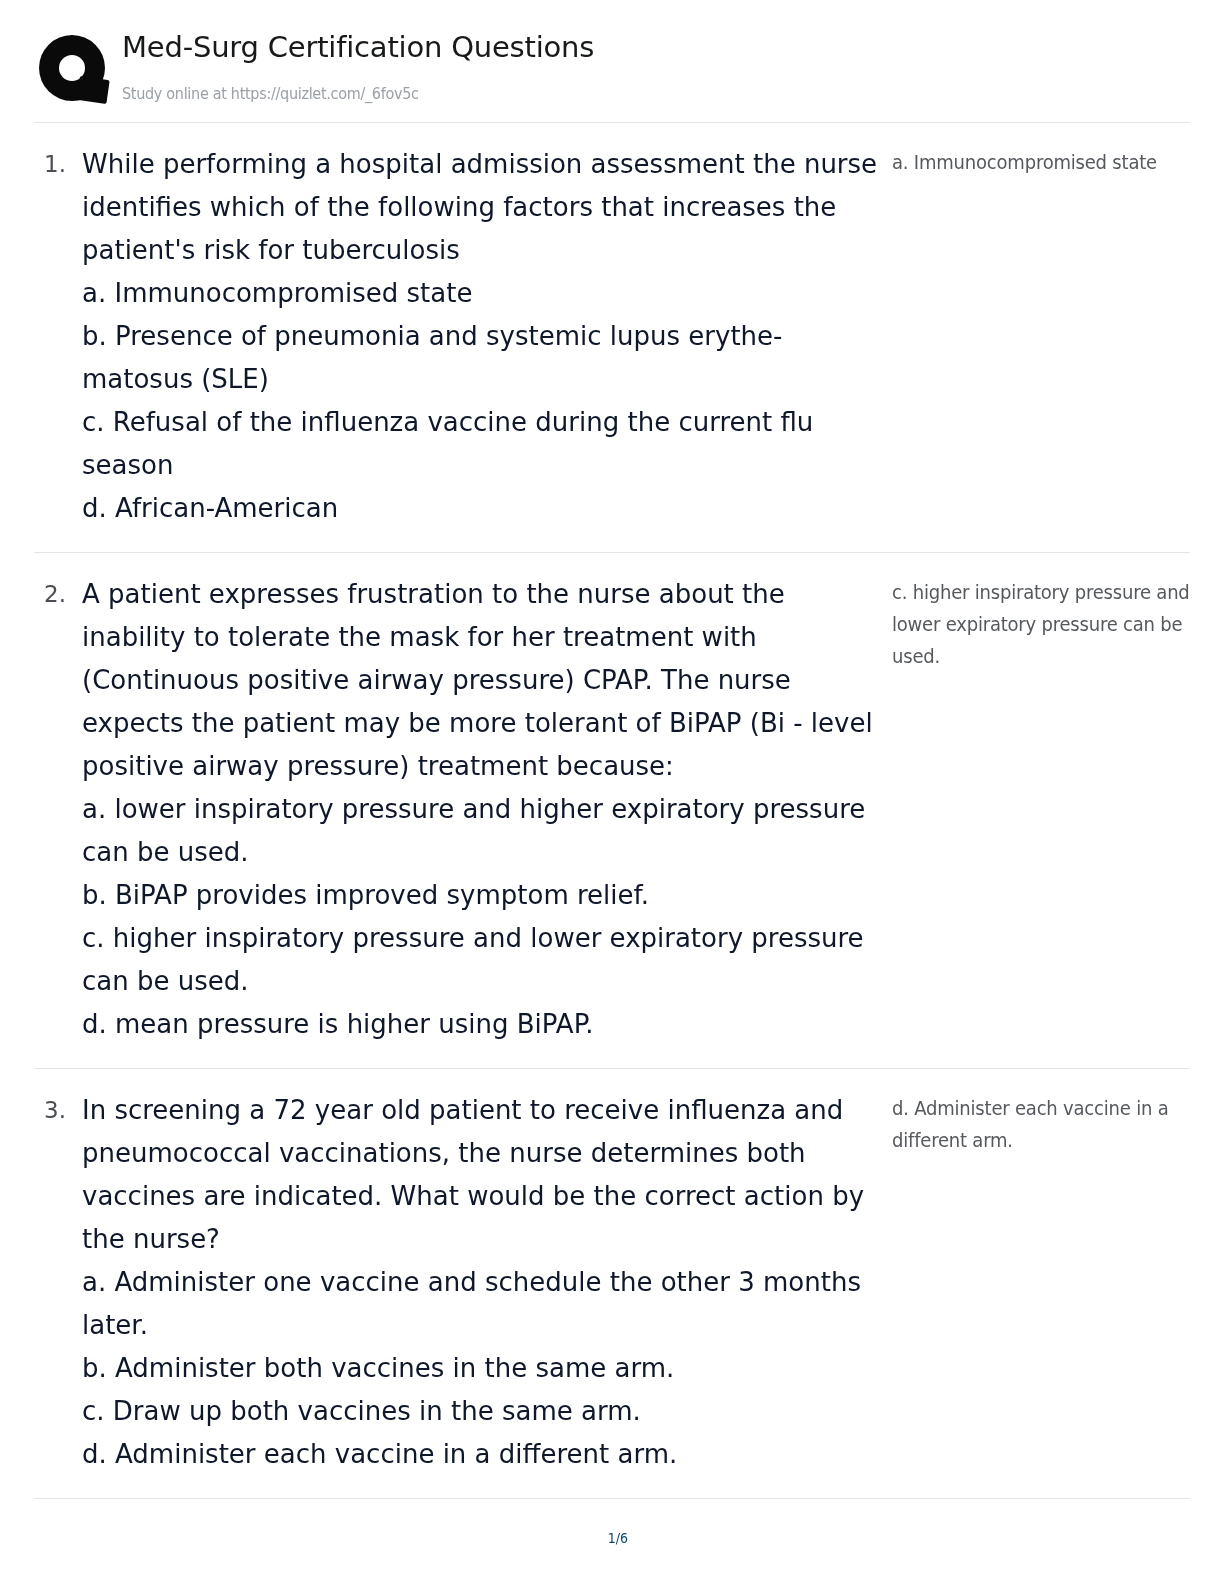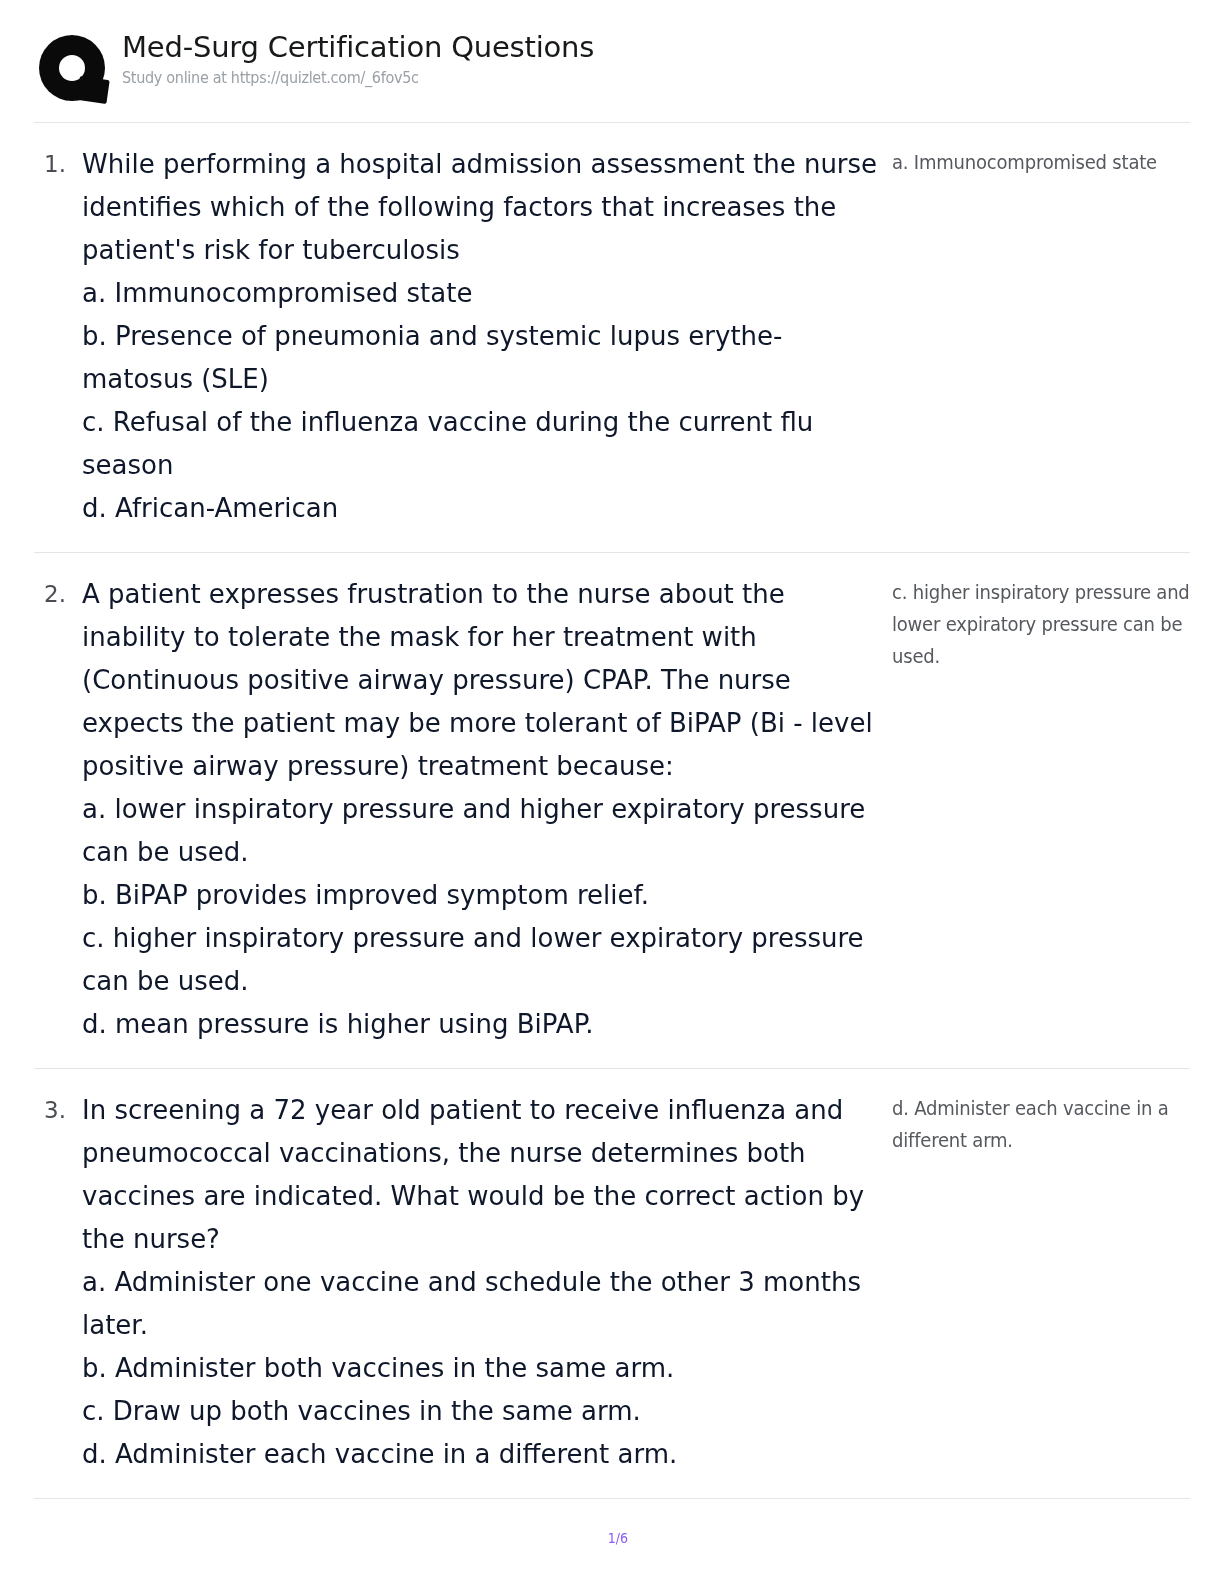--- a/index.html
+++ b/index.html
@@ -44,21 +44,21 @@
     padding-left: 6px;
   }
   .doc-title {
     font-size: 29px;
     line-height: 34px;
     font-weight: 400;
     color: #17191b;
     letter-spacing: -0.2px;
   }
   .doc-sub {
-    margin-top: 4px;
+    margin-top: 20px;
     font-size: 16px;
     line-height: 20px;
     color: #9aa0a6;
     font-family: "DejaVu Sans Condensed", "Liberation Sans", sans-serif;
     letter-spacing: -0.3px;
   }
 
   .rule {
     height: 1px;
     background: #e3e5e7;
@@ -112,21 +112,21 @@
   }
 
   
   .footer {
     position: absolute;
     left: 12px;
     right: 0;
     bottom: 38px;
     text-align: center;
     font-size: 14px;
-    color: #8b5cf6;
+    color: #0c4a6e;
     font-family: "DejaVu Sans Condensed", "Liberation Sans", sans-serif;
   }
 </style>
 </head>
 <body>
 
 <div class="page">
 
   <div class="header">
     <div class="logo">

